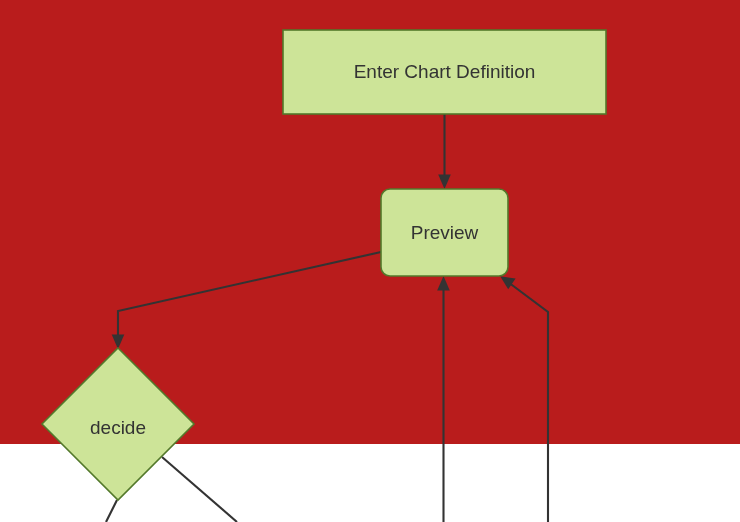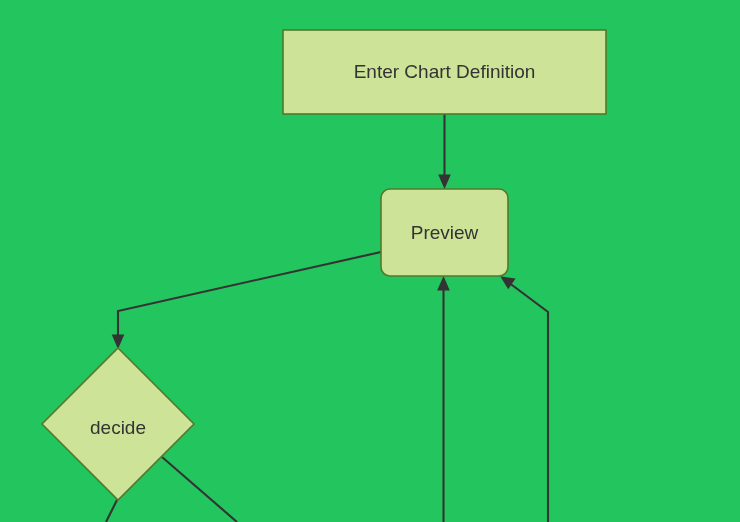--- a/index.html
+++ b/index.html
@@ -9,22 +9,22 @@
   }
   body {
     width: 740px;
     height: 522px;
     overflow: hidden;
     font-family: "Liberation Sans", sans-serif;
   }
   #flowchart-canvas {
     position: relative;
     width: 740px;
-    height: 522px;
-    background: #22c55e;
+    height: 444px;
+    background: #b91c1c;
     text-decoration: underline;
   }
   #flow-svg {
     position: absolute;
     top: 0;
     left: 0;
     width: 740px;
     height: 522px;
   }
   .node-shape {

